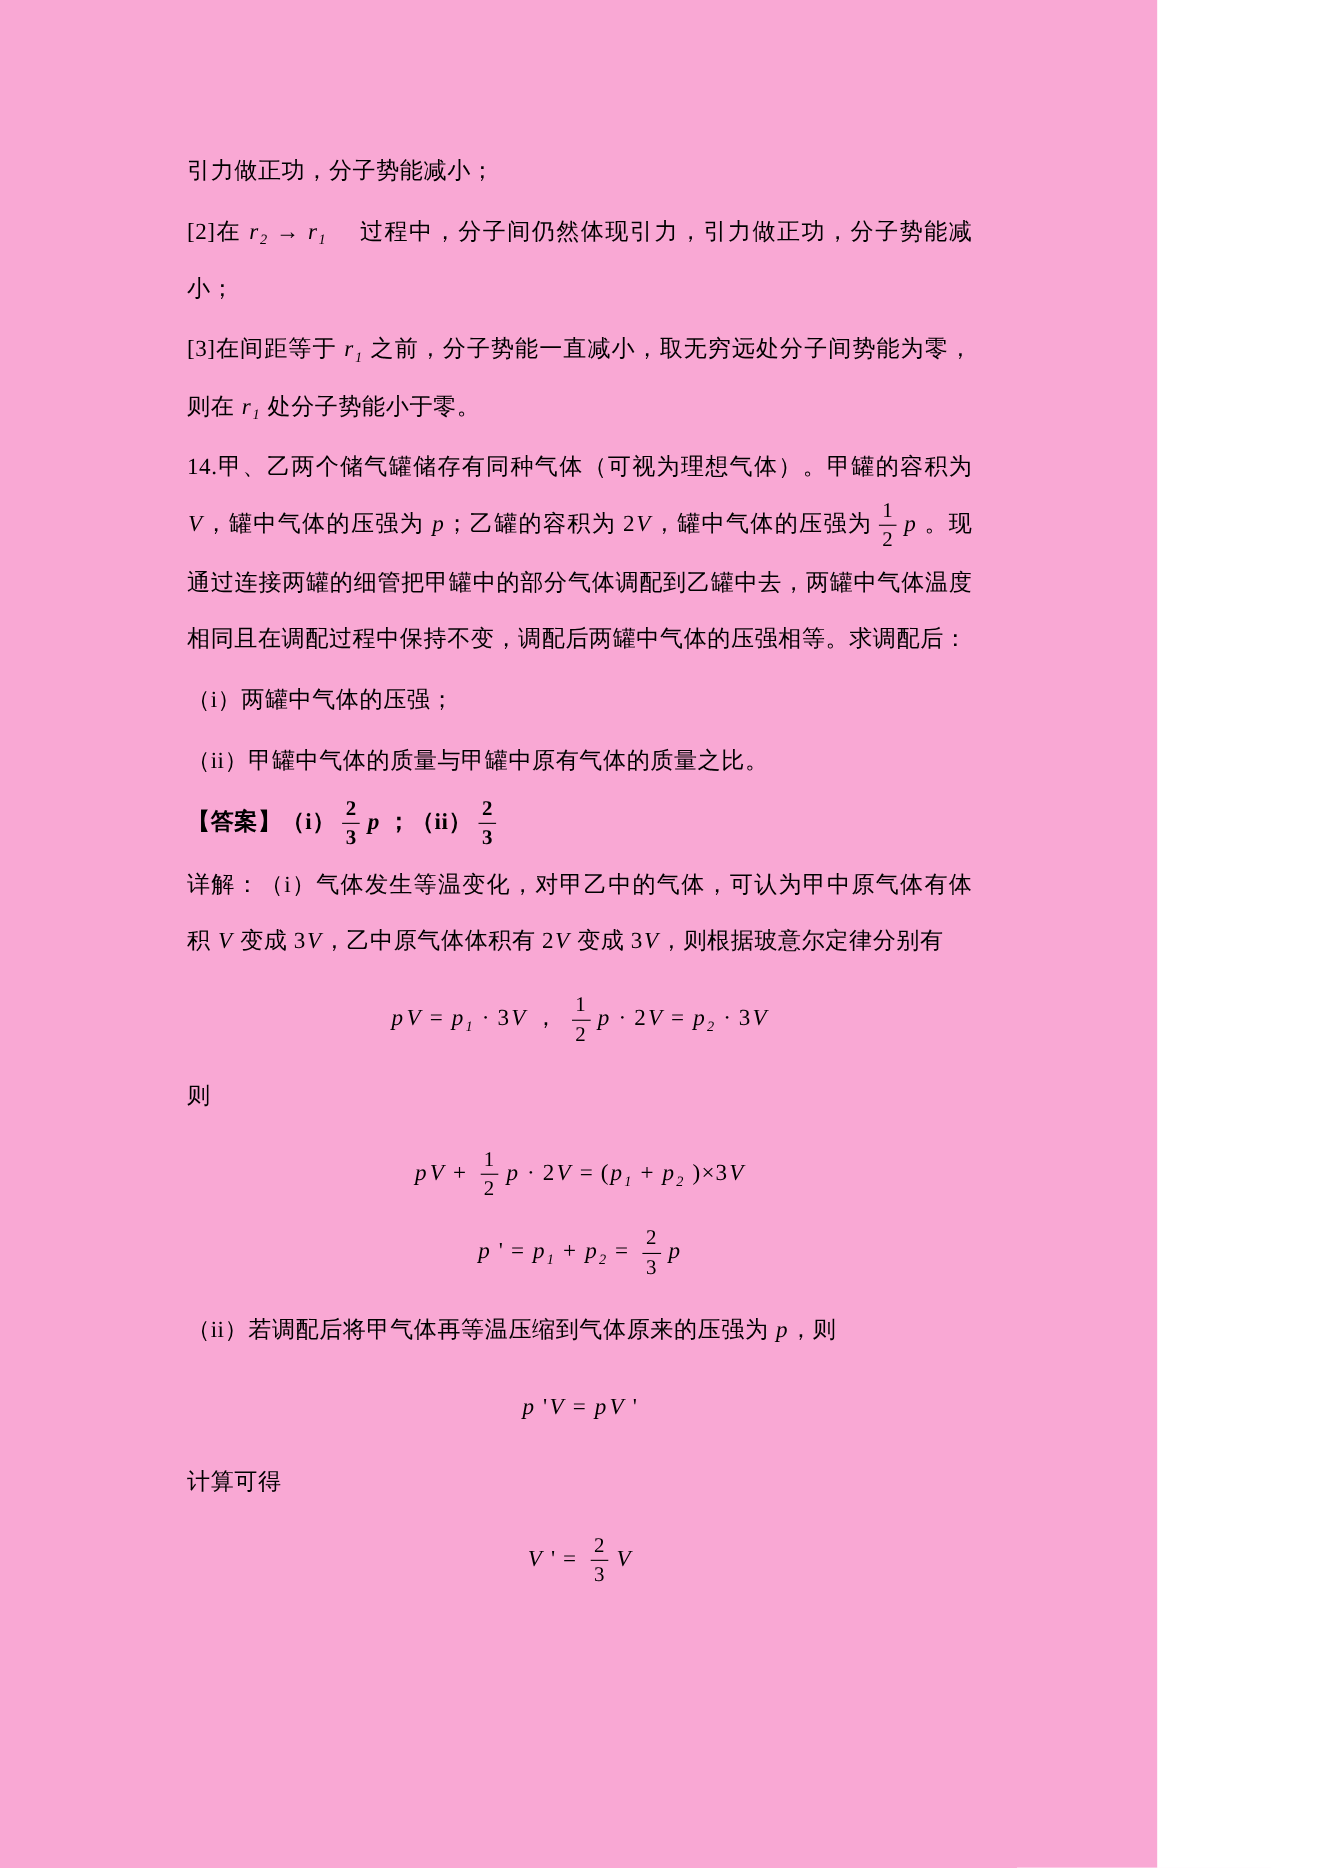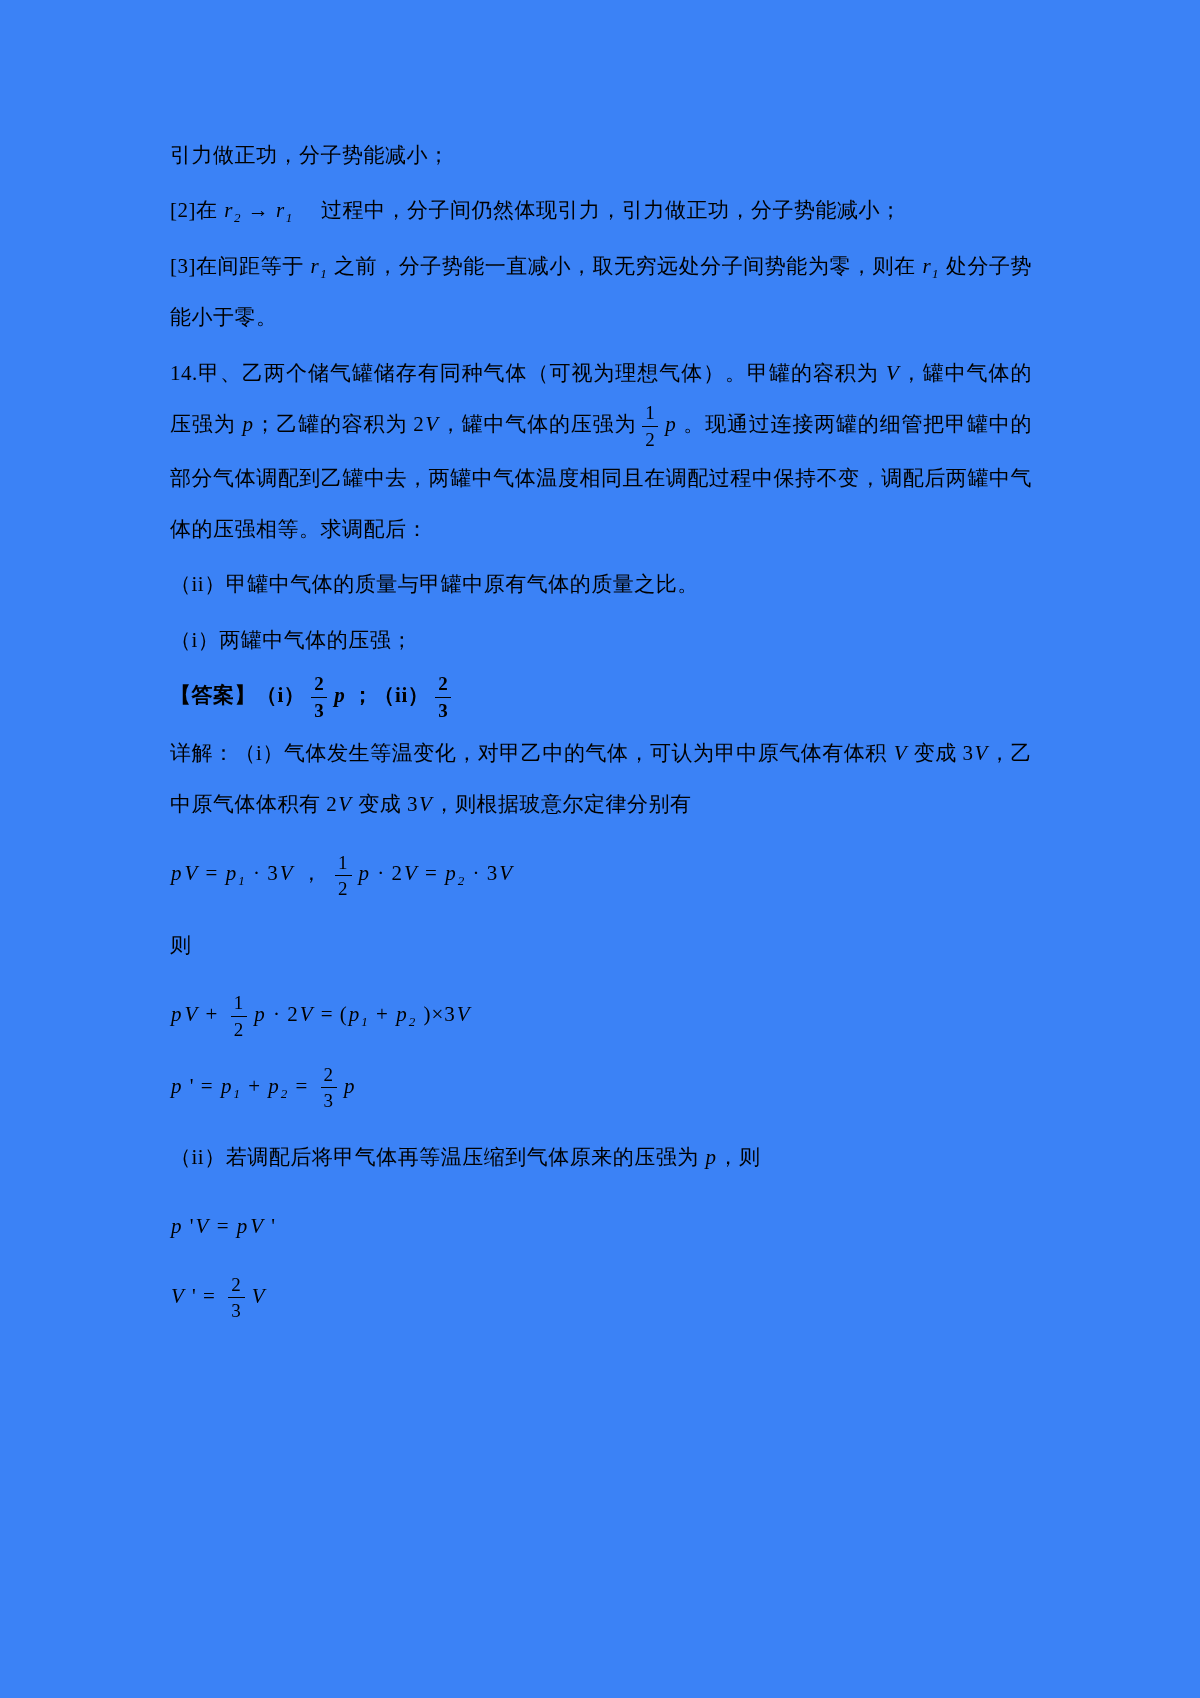--- a/index.html
+++ b/index.html
@@ -5,34 +5,34 @@
   * { margin: 0; padding: 0; box-sizing: border-box; }
   html, body { background: #ffffff; }
   body {
     width: 1200px;
     height: 1698px;
     font-family: "Liberation Serif", "DejaVu Serif", serif;
     color: #000000;
     overflow: hidden;
   }
   .page {
-    width: 1200px;
+    width: 1052px;
     height: 1698px;
-    background: #3b82f6;
+    background: #f9a8d4;
     padding: 126px 168px 40px 170px;
   }
   .block {
     font-size: 21px;
     line-height: 2.45;
     text-align: justify;
     letter-spacing: 0.5px;
   }
   .block.para { margin: 4px 0; }
   .block.formula {
-    text-align: left;
+    text-align: center;
     margin: 18px 0;
     letter-spacing: 1px;
   }
   
   .vr { font-style: italic; padding: 0 1px; font-family: "Liberation Serif", serif; }
   .sub {
     font-style: italic;
     font-size: 13px;
     vertical-align: -5px;
     padding-right: 1px;
@@ -70,22 +70,22 @@
 
 <div class="page" data-name="document-page">
   <div class="content" id="doc" data-name="document-content">
       <div class="block para" data-name="line-attraction-work"><span class="txt" data-name="text-run">引力做正功，分子势能减小；</span></div>
       <div class="block para" data-name="line-r2-to-r1"><span class="txt" data-name="text-run">[2]在 </span><span class="vr" data-name="math-variable">r</span><span class="sub" data-name="math-subscript">2</span><span class="txt" data-name="text-run"> → </span><span class="vr" data-name="math-variable">r</span><span class="sub" data-name="math-subscript">1</span><span class="txt" data-name="text-run">　 过程中，分子间仍然体现引力，引力做正功，分子势能减小；</span></div>
       <div class="block para" data-name="line-r1-before"><span class="txt" data-name="text-run">[3]在间距等于 </span><span class="vr" data-name="math-variable">r</span><span class="sub" data-name="math-subscript">1</span><span class="txt" data-name="text-run"> 之前，分子势能一直减小，取无穷远处分子间势能为零，则在 </span><span class="vr" data-name="math-variable">r</span><span class="sub" data-name="math-subscript">1</span><span class="txt" data-name="text-run"> 处分子势能小于零。</span></div>
       <div class="block para" data-name="question-14"><span class="txt" data-name="text-run">14.甲、乙两个储气罐储存有同种气体（可视为理想气体）。甲罐的容积为 </span><span class="vr" data-name="math-variable">V</span><span class="txt" data-name="text-run">，罐中气体的压强为 </span><span class="vr" data-name="math-variable">p</span><span class="txt" data-name="text-run">；乙罐的容积为 2</span><span class="vr" data-name="math-variable">V</span><span class="txt" data-name="text-run">，罐中气体的压强为</span><span class="frac" data-name="fraction">
           <span class="num" data-name="fraction-numerator">1</span>
           <span class="den" data-name="fraction-denominator">2</span>
         </span><span class="vr" data-name="math-variable">p</span><span class="txt" data-name="text-run"> 。现通过连接两罐的细管把甲罐中的部分气体调配到乙罐中去，两罐中气体温度相同且在调配过程中保持不变，调配后两罐中气体的压强相等。求调配后：</span></div>
+      <div class="block para" data-name="question-item-i"><span class="txt" data-name="text-run">（i）两罐中气体的压强；</span></div>
       <div class="block para" data-name="question-item-ii"><span class="txt" data-name="text-run">（ii）甲罐中气体的质量与甲罐中原有气体的质量之比。</span></div>
-      <div class="block para" data-name="question-item-i"><span class="txt" data-name="text-run">（i）两罐中气体的压强；</span></div>
       <div class="block para" data-name="answer-line"><span class="txt" data-name="text-run">【答案】（i）</span><span class="frac" data-name="fraction">
           <span class="num" data-name="fraction-numerator">2</span>
           <span class="den" data-name="fraction-denominator">3</span>
         </span><span class="vr" data-name="math-variable">p</span><span class="txt" data-name="text-run"> ；（ii）</span><span class="frac" data-name="fraction">
           <span class="num" data-name="fraction-numerator">2</span>
           <span class="den" data-name="fraction-denominator">3</span>
         </span></div>
       <div class="block para" data-name="explanation-part-i"><span class="txt" data-name="text-run">详解：（i）气体发生等温变化，对甲乙中的气体，可认为甲中原气体有体积 </span><span class="vr" data-name="math-variable">V</span><span class="txt" data-name="text-run"> 变成 3</span><span class="vr" data-name="math-variable">V</span><span class="txt" data-name="text-run">，乙中原气体体积有 2</span><span class="vr" data-name="math-variable">V</span><span class="txt" data-name="text-run"> 变成 3</span><span class="vr" data-name="math-variable">V</span><span class="txt" data-name="text-run">，则根据玻意尔定律分别有</span></div>
       <div class="block formula" data-name="formula-boyle-pair"><span class="vr" data-name="math-variable">p</span><span class="vr" data-name="math-variable">V</span><span class="txt" data-name="text-run"> = </span><span class="vr" data-name="math-variable">p</span><span class="sub" data-name="math-subscript">1</span><span class="txt" data-name="text-run"> · 3</span><span class="vr" data-name="math-variable">V</span><span class="txt" data-name="text-run"> ， </span><span class="frac" data-name="fraction">
           <span class="num" data-name="fraction-numerator">1</span>
@@ -95,18 +95,19 @@
       <div class="block formula" data-name="formula-sum"><span class="vr" data-name="math-variable">p</span><span class="vr" data-name="math-variable">V</span><span class="txt" data-name="text-run"> + </span><span class="frac" data-name="fraction">
           <span class="num" data-name="fraction-numerator">1</span>
           <span class="den" data-name="fraction-denominator">2</span>
         </span><span class="vr" data-name="math-variable">p</span><span class="txt" data-name="text-run"> · 2</span><span class="vr" data-name="math-variable">V</span><span class="txt" data-name="text-run"> = (</span><span class="vr" data-name="math-variable">p</span><span class="sub" data-name="math-subscript">1</span><span class="txt" data-name="text-run"> + </span><span class="vr" data-name="math-variable">p</span><span class="sub" data-name="math-subscript">2</span><span class="txt" data-name="text-run"> )×3</span><span class="vr" data-name="math-variable">V</span></div>
       <div class="block formula" data-name="formula-final-pressure"><span class="vr" data-name="math-variable">p</span><span class="txt" data-name="text-run"> ' = </span><span class="vr" data-name="math-variable">p</span><span class="sub" data-name="math-subscript">1</span><span class="txt" data-name="text-run"> + </span><span class="vr" data-name="math-variable">p</span><span class="sub" data-name="math-subscript">2</span><span class="txt" data-name="text-run"> = </span><span class="frac" data-name="fraction">
           <span class="num" data-name="fraction-numerator">2</span>
           <span class="den" data-name="fraction-denominator">3</span>
         </span><span class="vr" data-name="math-variable">p</span></div>
       <div class="block para" data-name="explanation-part-ii"><span class="txt" data-name="text-run">（ii）若调配后将甲气体再等温压缩到气体原来的压强为 </span><span class="vr" data-name="math-variable">p</span><span class="txt" data-name="text-run">，则</span></div>
       <div class="block formula" data-name="formula-isothermal"><span class="vr" data-name="math-variable">p</span><span class="txt" data-name="text-run"> '</span><span class="vr" data-name="math-variable">V</span><span class="txt" data-name="text-run"> = </span><span class="vr" data-name="math-variable">p</span><span class="vr" data-name="math-variable">V</span><span class="txt" data-name="text-run"> '</span></div>
+      <div class="block para" data-name="calc-text"><span class="txt" data-name="text-run">计算可得</span></div>
       <div class="block formula" data-name="formula-volume-result"><span class="vr" data-name="math-variable">V</span><span class="txt" data-name="text-run"> ' = </span><span class="frac" data-name="fraction">
           <span class="num" data-name="fraction-numerator">2</span>
           <span class="den" data-name="fraction-denominator">3</span>
         </span><span class="vr" data-name="math-variable">V</span></div>
     </div>
 </div>
 
 </body></html>

